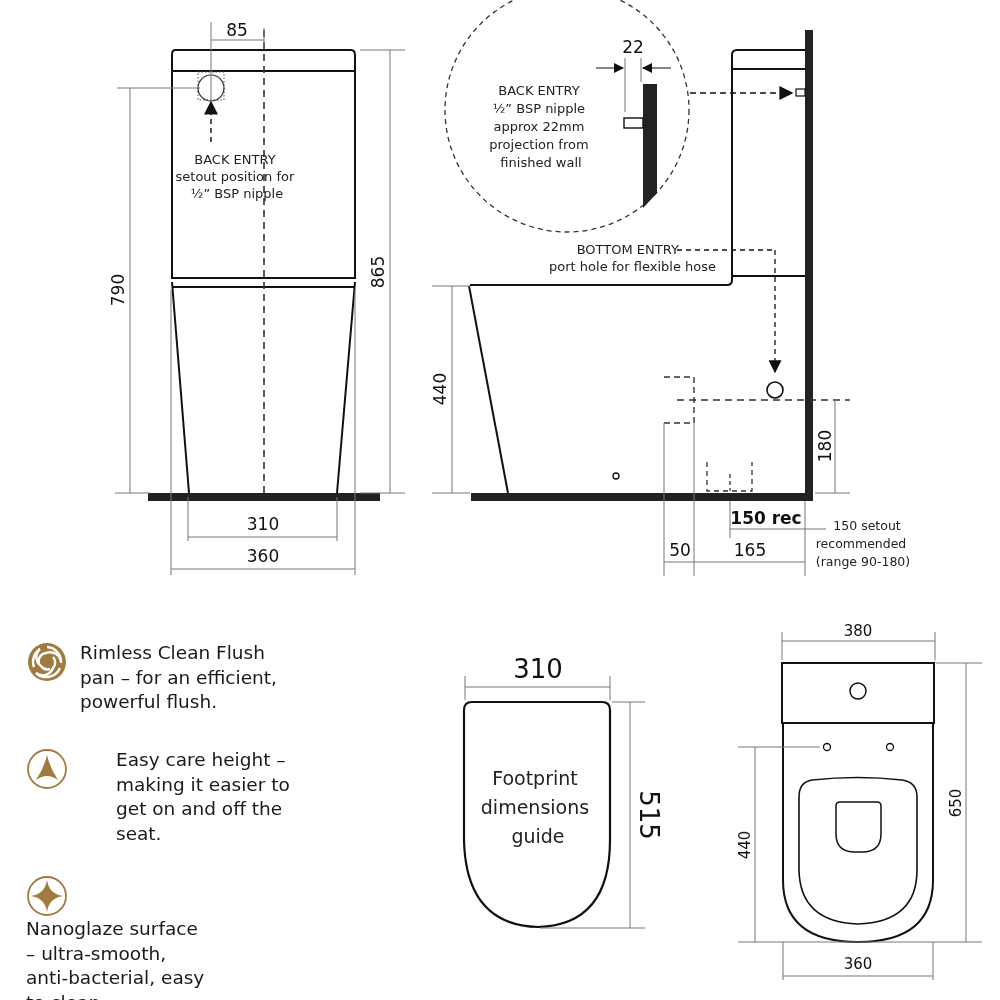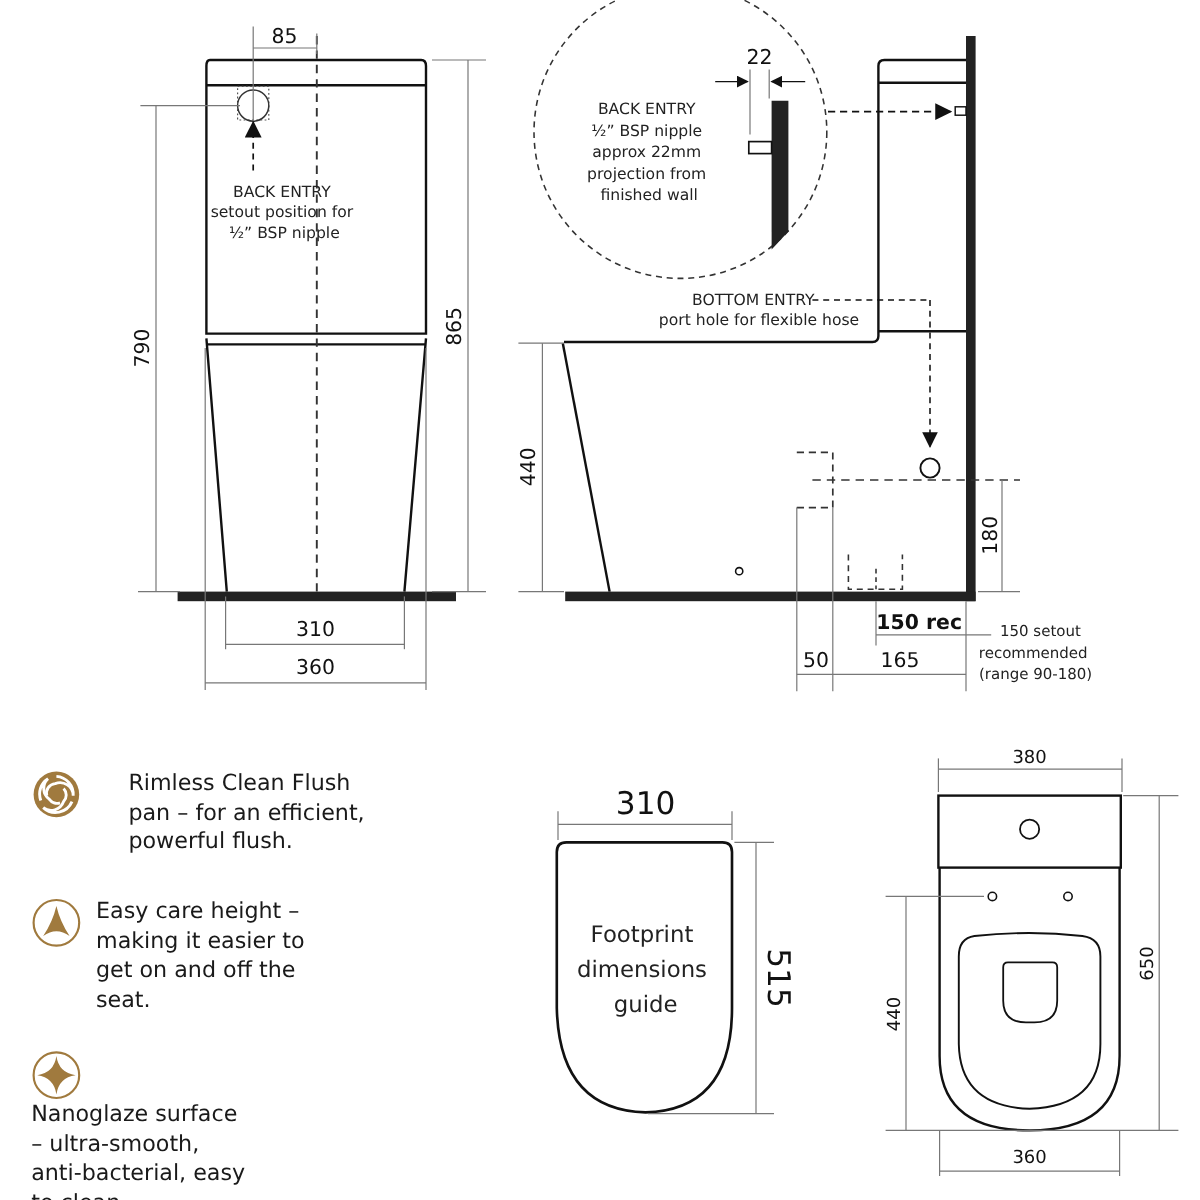--- a/index.html
+++ b/index.html
@@ -184,33 +184,33 @@
     <line x1="755" y1="747" x2="755" y2="942" stroke="#777" stroke-width="1"></line>
     <text class="dim" transform="translate(750 845) rotate(-90)" text-anchor="middle" style="font-size:15px">440</text>
 
     <line x1="783" y1="942" x2="783" y2="980" stroke="#777" stroke-width="1"></line>
     <line x1="933" y1="942" x2="933" y2="980" stroke="#777" stroke-width="1"></line>
     <line x1="783" y1="976" x2="933" y2="976" stroke="#777" stroke-width="1"></line>
     <text class="dim" x="858" y="969" text-anchor="middle" style="font-size:15px">360</text>
   </g>
 </svg>
 
-<div class="feature" style="top:641px;gap:27px;">
+<div class="feature" style="top:641px;">
   <svg class="ic" viewBox="0 0 42 42">
     <circle cx="21" cy="21" r="19" fill="#A07A3E"></circle>
     <path d="M21,6 A15,15 0 0 1 35,22 A11,11 0 0 0 20,12 A8,8 0 0 0 13,22" fill="none" stroke="#fff" stroke-width="2.4"></path>
     <path d="M34,27 A15,15 0 0 1 10,32 A11,11 0 0 0 27,27 A8,8 0 0 0 27,16" fill="none" stroke="#fff" stroke-width="2.4"></path>
     <path d="M8,26 A15,15 0 0 1 14,8 A11,11 0 0 0 15,25 A8,8 0 0 0 24,28" fill="none" stroke="#fff" stroke-width="2.4"></path>
   </svg>
   <div class="txt">Rimless Clean Flush
 pan – for an efficient,
 powerful flush.</div>
 </div>
 
-<div class="feature" style="top:748px;">
+<div class="feature" style="top:748px;gap:36px;">
   <svg class="ic" viewBox="0 0 42 42">
     <circle cx="21" cy="21" r="19" fill="none" stroke="#A07A3E" stroke-width="1.8"></circle>
     <path d="M21,7 Q24,20 32,32 Q21,24 10,32 Q18,20 21,7 Z" fill="#A07A3E"></path>
   </svg>
   <div class="txt">Easy care height –
 making it easier to
 get on and off the
 seat.</div>
 </div>
 

